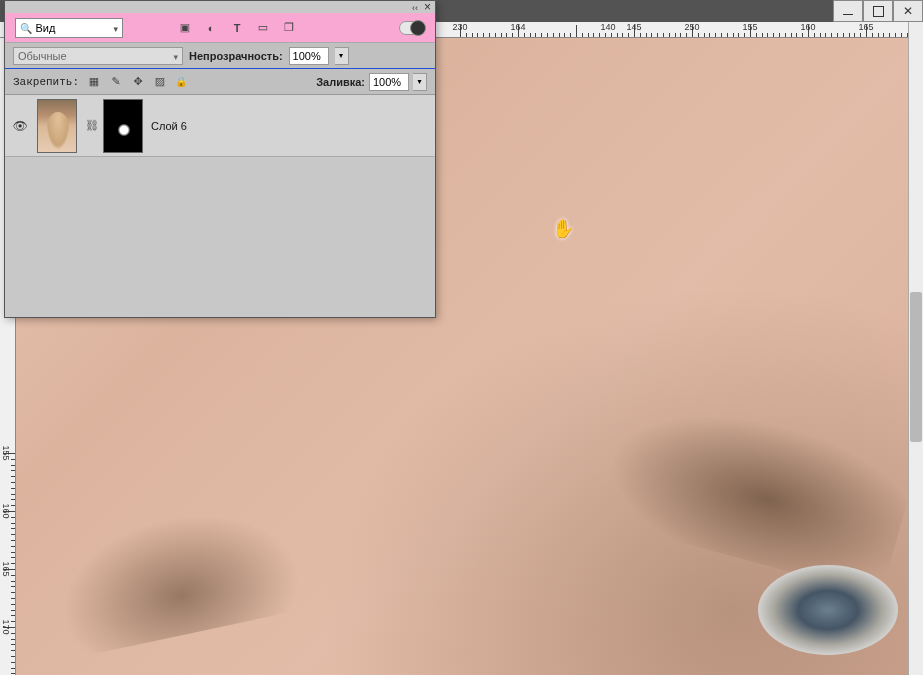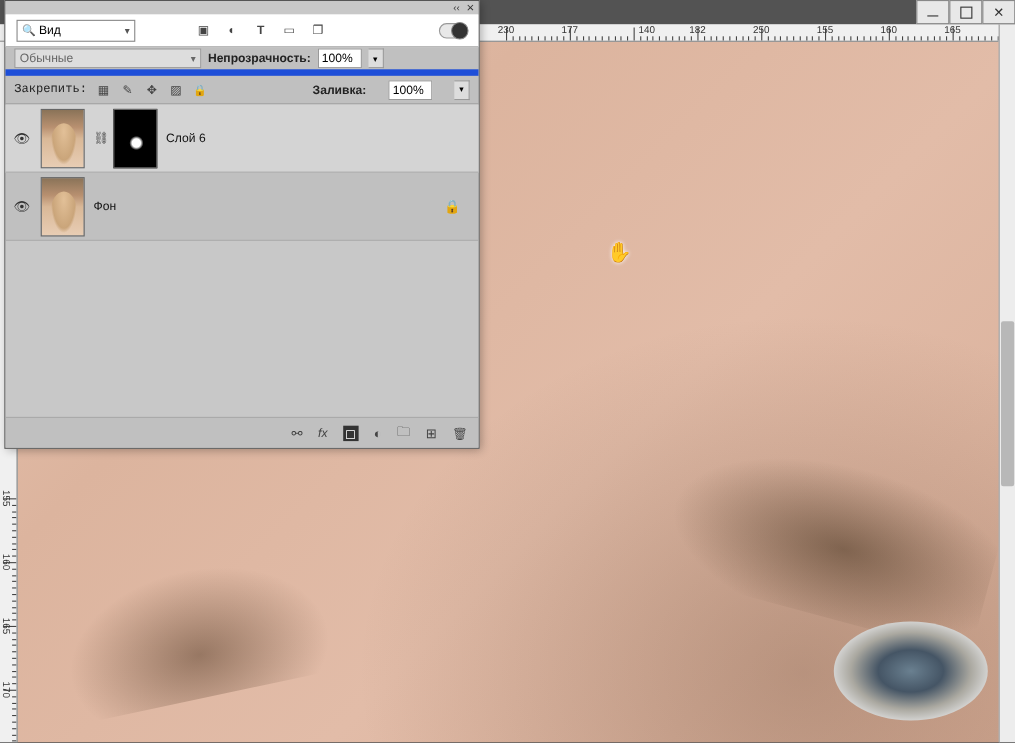--- a/index.html
+++ b/index.html
@@ -45,44 +45,44 @@
 
 .layers-panel { position: absolute; top: 0; left: 4px; width: 432px; background: #c8c8c8; border: 1px solid #555; z-index: 200; box-shadow: 2px 2px 8px rgba(0,0,0,0.3); }
 .panel-top { height: 12px; background: #c8c8c8; display: flex; justify-content: flex-end; align-items: center; padding-right: 4px; gap: 6px; }
 .collapse-icon::before { content: "‹‹"; font-size: 9px; color: #333; }
 .panel-close::before { content: "×"; font-size: 12px; color: #333; cursor: pointer; }
 .panel-tab-row { height: 22px; background: #c8c8c8; display: flex; align-items: center; padding: 0 8px; border-bottom: 1px solid #aaa; }
 .panel-tab { font-weight: bold; color: #222; }
 .panel-menu { margin-left: auto; cursor: pointer; }
 .panel-menu::before { content: "≡"; font-size: 14px; color: #444; }
 
-.filter-row { height: 30px; background: #ffffff; display: flex; align-items: center; padding: 0 10px; gap: 4px; border-bottom: 1px solid #aaa; }
+.filter-row { height: 30px; background: #f9a8d4; display: flex; align-items: center; padding: 0 10px; gap: 4px; border-bottom: 1px solid #aaa; }
 .filter-select { display: flex; align-items: center; background: #fff; border: 1px solid #888; height: 20px; padding: 0 4px; width: 108px; }
 .filter-select .mag::before { content: "🔍"; font-size: 10px; margin-right: 3px; }
 .filter-select .dd { margin-left: auto; }
 .filter-select .dd::before { content: "▾"; font-size: 9px; color: #555; }
 .filter-icons { display: flex; gap: 10px; margin-left: 50px; }
 .f-icon { width: 16px; height: 16px; display: flex; align-items: center; justify-content: center; color: #444; cursor: pointer; }
 .toggle-pill { margin-left: auto; width: 26px; height: 14px; background: #e8e8e8; border: 1px solid #999; border-radius: 7px; position: relative; }
 .toggle-pill::after { content: ""; position: absolute; top: -2px; right: -2px; width: 14px; height: 14px; background: #333; border-radius: 50%; border: 1px solid #888; }
 
-.blend-row { height: 26px; background: #c0c0c0; display: flex; align-items: center; padding: 0 8px; gap: 6px; border-bottom: 6px solid #1d4ed8; }
+.blend-row { height: 26px; background: #c0c0c0; display: flex; align-items: center; padding: 0 8px; gap: 6px; border-bottom: 1px solid #1d4ed8; }
 .blend-select { background: #ddd; border: 1px solid #999; height: 18px; width: 170px; padding: 0 4px; display: flex; align-items: center; color: #666; }
 .blend-select .dd { margin-left: auto; }
 .blend-select .dd::before { content: "▾"; font-size: 9px; }
 .opacity-label { color: #222; font-weight: bold; }
 .pct-input { background: #fff; border: 1px solid #999; width: 40px; height: 18px; padding: 0 3px; display: flex; align-items: center; }
 .pct-dd { border: 1px solid #999; border-left: none; width: 14px; height: 18px; display: flex; align-items: center; justify-content: center; background: #ddd; }
 .pct-dd::before { content: "▾"; font-size: 8px; }
 
 .lock-row { height: 26px; background: #c0c0c0; display: flex; align-items: center; padding: 0 8px; gap: 8px; border-bottom: 1px solid #999; }
 .lock-label { color: #222; font-family: Liberation Mono, monospace; }
 .lock-icons { display: flex; gap: 8px; }
 .l-icon { width: 14px; height: 14px; display: flex; align-items: center; justify-content: center; color: #444; cursor: pointer; }
-.fill-group { margin-left: auto; display: flex; align-items: center; gap: 20px; }
+.fill-group { margin-left: auto; display: flex; align-items: center; gap: 4px; }
 
 
 .layer-list { background: #c0c0c0; max-height: 270px; }
 .layer-row { height: 62px; display: flex; align-items: center; padding: 0 6px; gap: 8px; border-bottom: 1px solid #aaa; }
 .layer-row.selected { background: #d4d4d4; }
 .vis-col { width: 18px; display: flex; justify-content: center; }
 .eye-icon::before { content: "👁"; font-size: 12px; color: #333; }
 .thumb { width: 40px; height: 54px; border: 1px solid #666; background: linear-gradient(180deg, #8a7358 0%, #b89070 30%, #d9b897 50%, #e8cdb4 100%); position: relative; }
 .thumb.person::after { content:""; position:absolute; bottom:2px; left:8px; width:24px; height:38px; background: radial-gradient(ellipse at 50% 20%, #e2c098 0%, #caa57a 60%, transparent 70%); border-radius: 50% 50% 30% 30%; }
 .link-icon { width: 10px; font-size: 11px; color: #444; }
@@ -131,43 +131,43 @@
       <div class="ruler-tick minor" style="left: 465.8px;"></div>
       <div class="ruler-tick minor" style="left: 471.6px;"></div>
       <div class="ruler-tick minor" style="left: 477.4px;"></div>
       <div class="ruler-tick minor" style="left: 483.2px;"></div>
       <div class="ruler-tick minor" style="left: 489px;"></div>
       <div class="ruler-tick minor" style="left: 494.8px;"></div>
       <div class="ruler-tick minor" style="left: 500.6px;"></div>
       <div class="ruler-tick minor" style="left: 506.4px;"></div>
       <div class="ruler-tick minor" style="left: 512.2px;"></div>
       <div class="ruler-tick major" style="left: 518px;"></div>
-      <div class="ruler-label" style="left: 518px;">177</div>
+      <div class="ruler-label" style="left: 518px;">164</div>
       <div class="ruler-tick minor" style="left: 523.8px;"></div>
       <div class="ruler-tick minor" style="left: 529.6px;"></div>
       <div class="ruler-tick minor" style="left: 535.4px;"></div>
       <div class="ruler-tick minor" style="left: 541.2px;"></div>
       <div class="ruler-tick minor" style="left: 547px;"></div>
       <div class="ruler-tick minor" style="left: 552.8px;"></div>
       <div class="ruler-tick minor" style="left: 558.6px;"></div>
       <div class="ruler-tick minor" style="left: 564.4px;"></div>
       <div class="ruler-tick minor" style="left: 570.2px;"></div>
       <div class="ruler-tick major" style="left: 576px;"></div>
-      <div class="ruler-label" style="left: 588px;">140</div>
+      <div class="ruler-label" style="left: 608px;">140</div>
       <div class="ruler-tick minor" style="left: 581.8px;"></div>
       <div class="ruler-tick minor" style="left: 587.6px;"></div>
       <div class="ruler-tick minor" style="left: 593.4px;"></div>
       <div class="ruler-tick minor" style="left: 599.2px;"></div>
       <div class="ruler-tick minor" style="left: 605px;"></div>
       <div class="ruler-tick minor" style="left: 610.8px;"></div>
       <div class="ruler-tick minor" style="left: 616.6px;"></div>
       <div class="ruler-tick minor" style="left: 622.4px;"></div>
       <div class="ruler-tick minor" style="left: 628.2px;"></div>
       <div class="ruler-tick major" style="left: 634px;"></div>
-      <div class="ruler-label" style="left: 634px;">182</div>
+      <div class="ruler-label" style="left: 634px;">145</div>
       <div class="ruler-tick minor" style="left: 639.8px;"></div>
       <div class="ruler-tick minor" style="left: 645.6px;"></div>
       <div class="ruler-tick minor" style="left: 651.4px;"></div>
       <div class="ruler-tick minor" style="left: 657.2px;"></div>
       <div class="ruler-tick minor" style="left: 663px;"></div>
       <div class="ruler-tick minor" style="left: 668.8px;"></div>
       <div class="ruler-tick minor" style="left: 674.6px;"></div>
       <div class="ruler-tick minor" style="left: 680.4px;"></div>
       <div class="ruler-tick minor" style="left: 686.2px;"></div>
       <div class="ruler-tick major" style="left: 692px;"></div>
@@ -331,34 +331,17 @@
   <div class="layer-list">
     <div class="layer-row selected">
       <div class="vis-col">
           <span class="eye-icon"></span>
         </div>
       <div class="thumb person"></div>
       <span class="link-icon">⛓</span>
       <div class="mask-thumb"></div>
       <span class="layer-name">Слой 6</span>
     </div>
-    <div class="layer-row">
-      <div class="vis-col">
-          <span class="eye-icon"></span>
-        </div>
-      <div class="thumb person"></div>
-      <span class="layer-name">Фон</span>
-      <span class="lock-badge">🔒</span>
-    </div>
   </div>
 
   <div class="panel-spacer"></div>
 
-  <div class="panel-footer">
-    <span class="foot-icon i-link"></span>
-    <span class="foot-icon i-fx">fx</span>
-    <span class="foot-icon i-mask"></span>
-    <span class="foot-icon i-adjlayer"></span>
-    <span class="foot-icon i-group"></span>
-    <span class="foot-icon i-new"></span>
-    <span class="foot-icon i-trash"></span>
-  </div>
 </div>
 
 </body></html>

